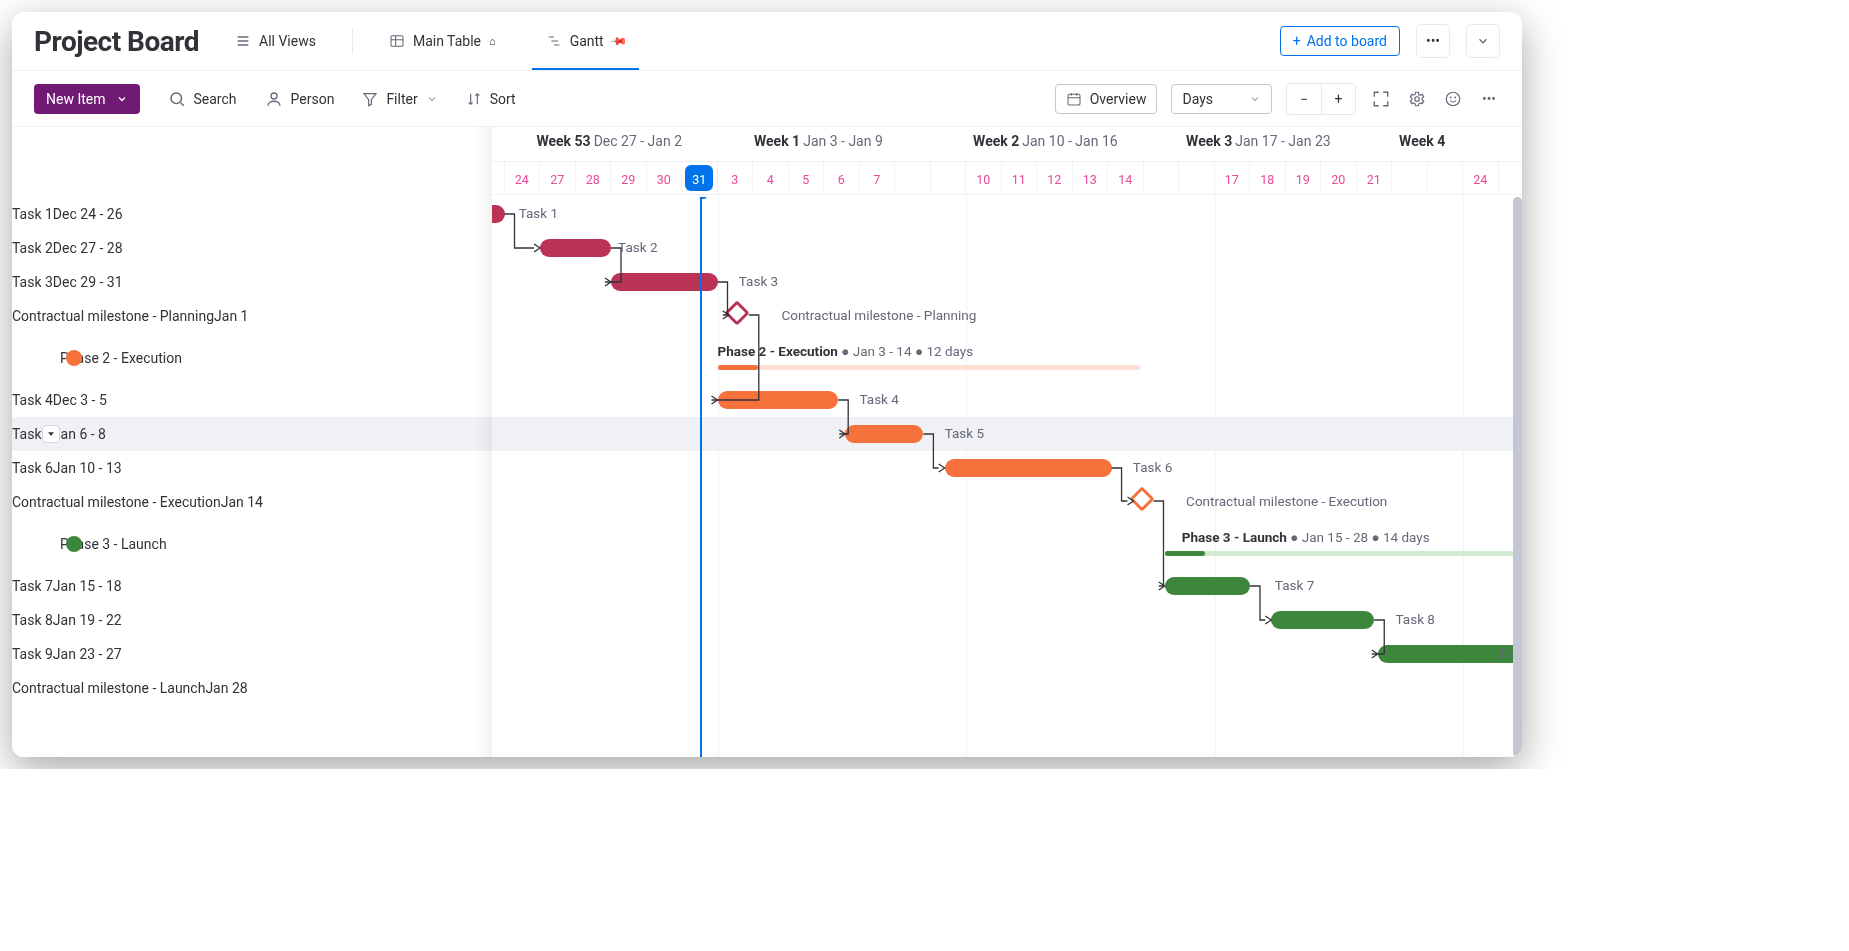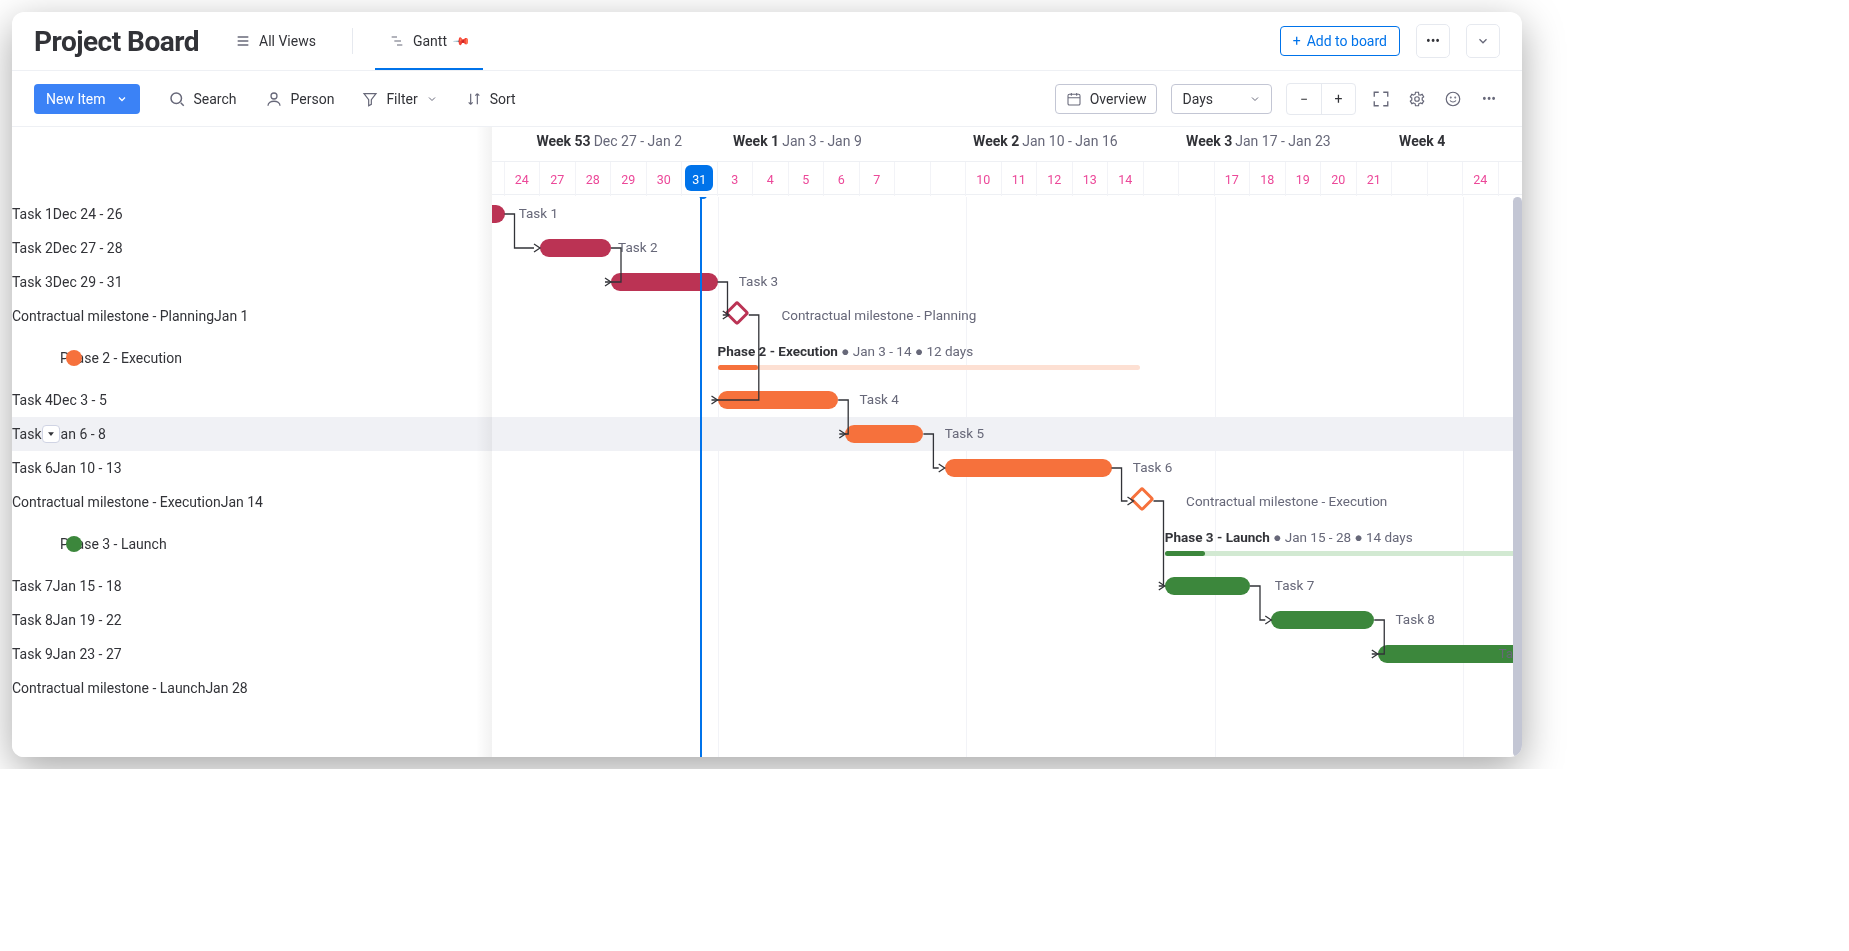--- a/index.html
+++ b/index.html
@@ -12,21 +12,21 @@
   .divider{width:1px; height:26px; background:#e6e9ef;}
   .tab{display:flex; align-items:center; gap:8px; padding:0 14px; height:58px; color:#323338; cursor:pointer; position:relative;}
   .tab.active{color:#323338;}
   .tab.active::after{content:""; position:absolute; left:0; right:0; bottom:0; height:2px; background:#0073ea;}
   .tab .pin{font-size:11px;}
   .header-right{margin-left:auto; display:flex; align-items:center; gap:16px;}
   .btn-outline{display:flex; align-items:center; gap:6px; color:#0073ea; border:1px solid #0073ea; background:#fff; padding:6px 12px; border-radius:4px; cursor:pointer; font-size:14px;}
   .icon-btn{width:34px; height:34px; border:1px solid #e6e9ef; border-radius:5px; display:flex; align-items:center; justify-content:center; cursor:pointer;}
   
   .header2{display:flex; align-items:center; height:56px; padding:0 22px; gap:28px; border-top:1px solid #eef0f4;}
-  .btn-primary{display:flex; align-items:center; gap:10px; background:#3b82f6; color:#fff; border-radius:4px; padding:7px 12px; cursor:pointer; font-size:14px;}
+  .btn-primary{display:flex; align-items:center; gap:10px; background:#701a75; color:#fff; border-radius:4px; padding:7px 12px; cursor:pointer; font-size:14px;}
   .tool{display:flex; align-items:center; gap:8px; cursor:pointer;}
   .tool svg{stroke:#676879;}
   .right-tools{margin-left:auto; display:flex; align-items:center; gap:14px;}
   .select{display:flex; align-items:center; gap:8px; border:1px solid #c3c6d4; border-radius:4px; padding:6px 10px; cursor:pointer;}
   .zoom-pair{display:flex; border:1px solid #e6e9ef; border-radius:4px; overflow:hidden;}
   .zoom-pair div{width:34px; height:30px; display:flex; align-items:center; justify-content:center; cursor:pointer;}
   .zoom-pair div + div{border-left:1px solid #e6e9ef;}
   .mini-icon{width:22px; height:22px; display:flex; align-items:center; justify-content:center; cursor:pointer; color:#676879;}
   
   .gantt{position:relative; height:calc(100% - 114px); border-top:1px solid #eef0f4; overflow:hidden;}
@@ -76,20 +76,29 @@
     <div class="title">Project Board</div>
     <div class="tab">
       <svg width="16" height="16" viewBox="0 0 24 24" fill="none" stroke="#676879" stroke-width="2">
           <line x1="4" y1="6" x2="20" y2="6"></line>
           <line x1="4" y1="12" x2="20" y2="12"></line>
           <line x1="4" y1="18" x2="20" y2="18"></line>
         </svg>
       <span>All Views</span>
     </div>
     <div class="divider"></div>
+    <div class="tab">
+      <svg width="16" height="16" viewBox="0 0 24 24" fill="none" stroke="#676879" stroke-width="1.6">
+          <rect x="3" y="4" width="18" height="16" rx="2"></rect>
+          <line x1="3" y1="10" x2="21" y2="10"></line>
+          <line x1="10" y1="4" x2="10" y2="20"></line>
+        </svg>
+      <span>Main Table</span>
+      <span class="pin">⌂</span>
+    </div>
     <div class="tab active">
       <svg width="16" height="16" viewBox="0 0 24 24" fill="none" stroke="#676879" stroke-width="1.8">
           <line x1="4" y1="6" x2="12" y2="6"></line>
           <line x1="8" y1="12" x2="18" y2="12"></line>
           <line x1="12" y1="18" x2="20" y2="18"></line>
         </svg>
       <span>Gantt</span>
       <span class="pin" style="transform:rotate(45deg);">📌</span>
     </div>
     <div class="header-right">
@@ -195,21 +204,21 @@
           <span>•••</span>
         </div>
     </div>
   </div>
 
   <div class="gantt">
     <div class="timeline-head">
       <div class="weeks" id="weeks">
           <div class="week" style="left: 425.05px;"><span>ec 26</span></div>
           <div class="week" style="left: 524.45px;"><b>Week 53</b><span>Dec 27 - Jan 2</span></div>
-          <div class="week" style="left: 721px; text-align: center;"><b>Week 1</b><span>Jan 3 - Jan 9</span></div>
+          <div class="week" style="left: 742px; text-align: center;"><b>Week 1</b><span>Jan 3 - Jan 9</span></div>
           <div class="week" style="left: 961.1px;"><b>Week 2</b><span>Jan 10 - Jan 16</span></div>
           <div class="week" style="left: 1174.1px;"><b>Week 3</b><span>Jan 17 - Jan 23</span></div>
           <div class="week" style="left: 1387.1px;"><b>Week 4</b><span></span></div>
         </div>
       <div class="days" id="days">
           <div class="day" style="left: 457px; width: 35.5px;">3</div>
           <div class="day" style="left: 492.5px; width: 35.5px;">24</div>
           <div class="day" style="left: 528px; width: 35.5px;">27</div>
           <div class="day" style="left: 563.5px; width: 35.5px;">28</div>
           <div class="day" style="left: 599px; width: 35.5px;">29</div>
@@ -277,21 +286,21 @@
         <div class="bar" style="left: 932.7px; width: 166.85px; top: 262px; background: rgb(246, 113, 60);"></div>
         <div class="bar-label" style="left: 1120.85px; top: 262px;">Task 6</div>
         <div class="row" style="top: 288px;"></div>
         <div class="milestone" style="left: 1120.5px; top: 293px;">
           <div class="diamond" style="border-color: rgb(246, 113, 60);"></div>
         </div>
         <div class="bar-label" style="left: 1174.1px; top: 296px;">Contractual milestone - Execution</div>
         <div class="row group" style="top: 326px;"></div>
         <div class="phase-bar" style="left: 1152.8px; width: 511.2px; top: 354px; background: rgb(210, 233, 210);"></div>
         <div class="phase-bar" style="left: 1152.8px; width: 40px; top: 354px; background: rgb(60, 135, 60);"></div>
-        <div class="phase-label" style="left: 1152.8px; top: 332px;"><b>Phase 3 - Launch</b> <span>● Jan 15 - 28 ● 14 days</span></div>
+        <div class="phase-label" style="left: 1152.8px; top: 332px; padding-left: 17px;"><b>Phase 3 - Launch</b> <span>● Jan 15 - 28 ● 14 days</span></div>
         <div class="row" style="top: 372px;"></div>
         <div class="bar" style="left: 1152.8px; width: 85.2px; top: 380px; background: rgb(60, 135, 60);"></div>
         <div class="bar-label" style="left: 1262.85px; top: 380px;">Task 7</div>
         <div class="row" style="top: 406px;"></div>
         <div class="bar" style="left: 1259.3px; width: 102.95px; top: 414px; background: rgb(60, 135, 60);"></div>
         <div class="bar-label" style="left: 1383.55px; top: 414px;">Task 8</div>
         <div class="row" style="top: 440px;"></div>
         <div class="bar" style="left: 1365.8px; width: 156.2px; top: 448px; background: rgb(60, 135, 60);"></div>
         <div class="bar-label" style="left: 1486.5px; top: 448px;">Task 9</div>
         <div class="row" style="top: 474px;"></div>

